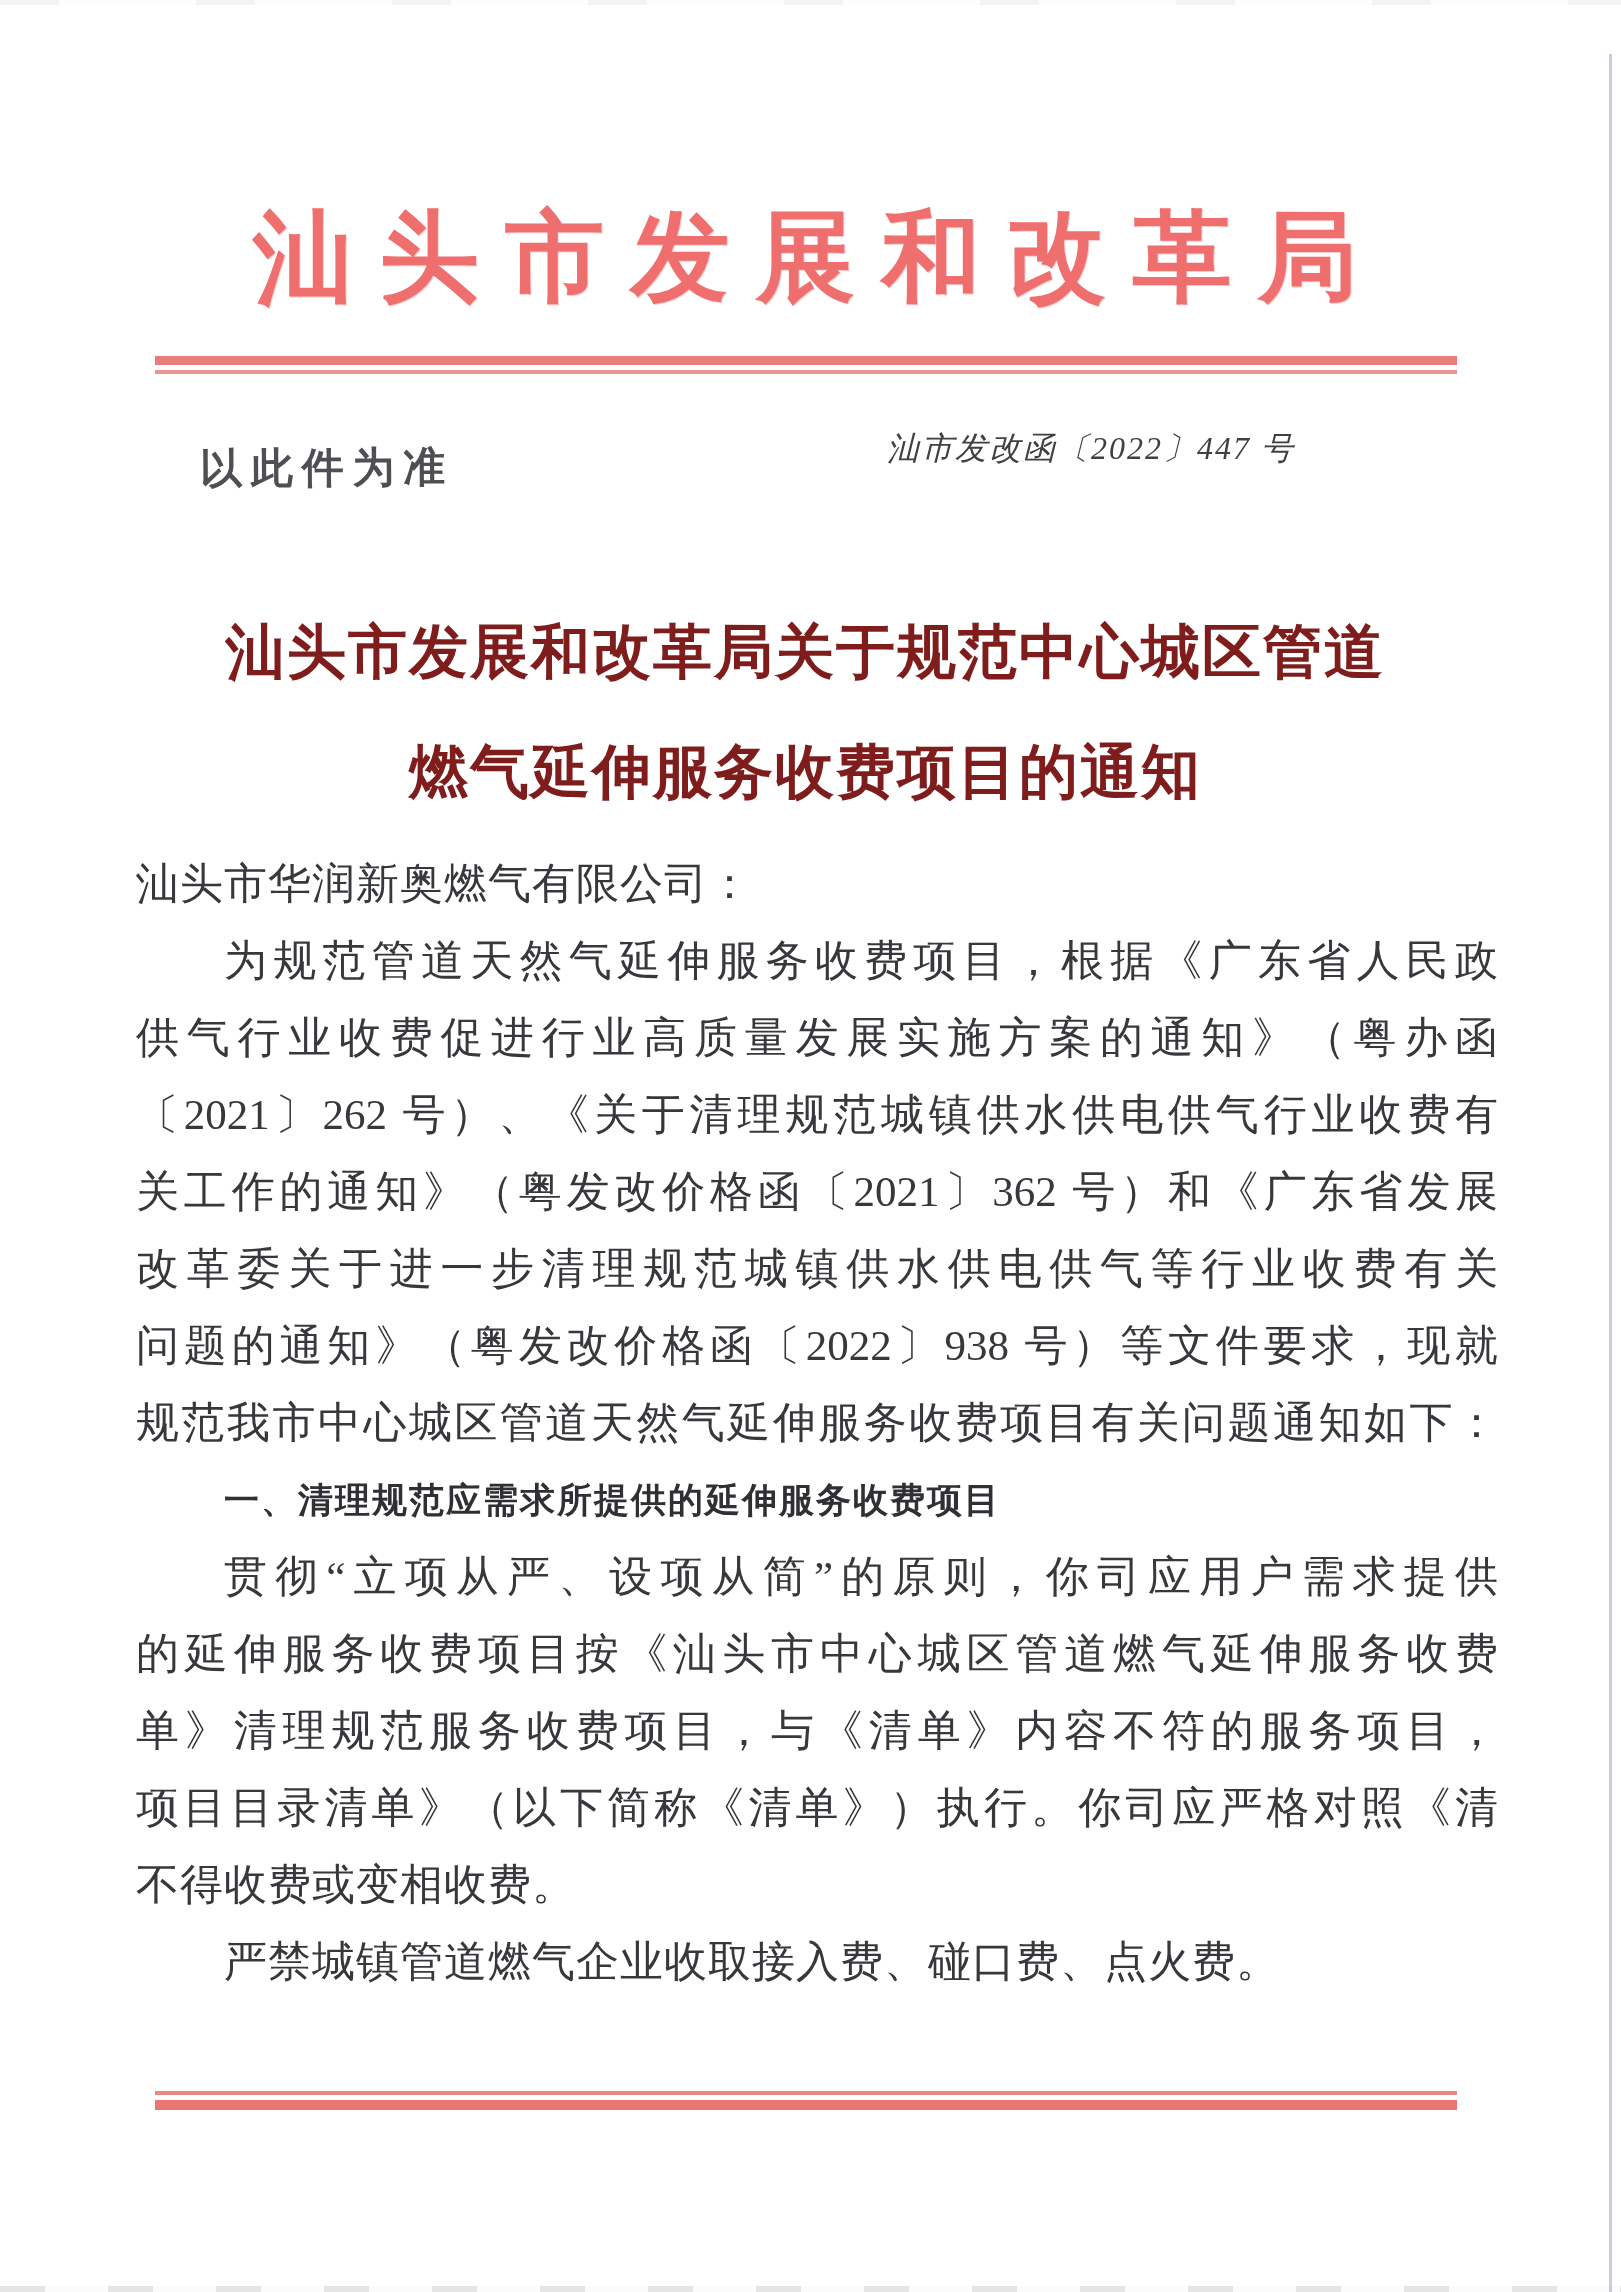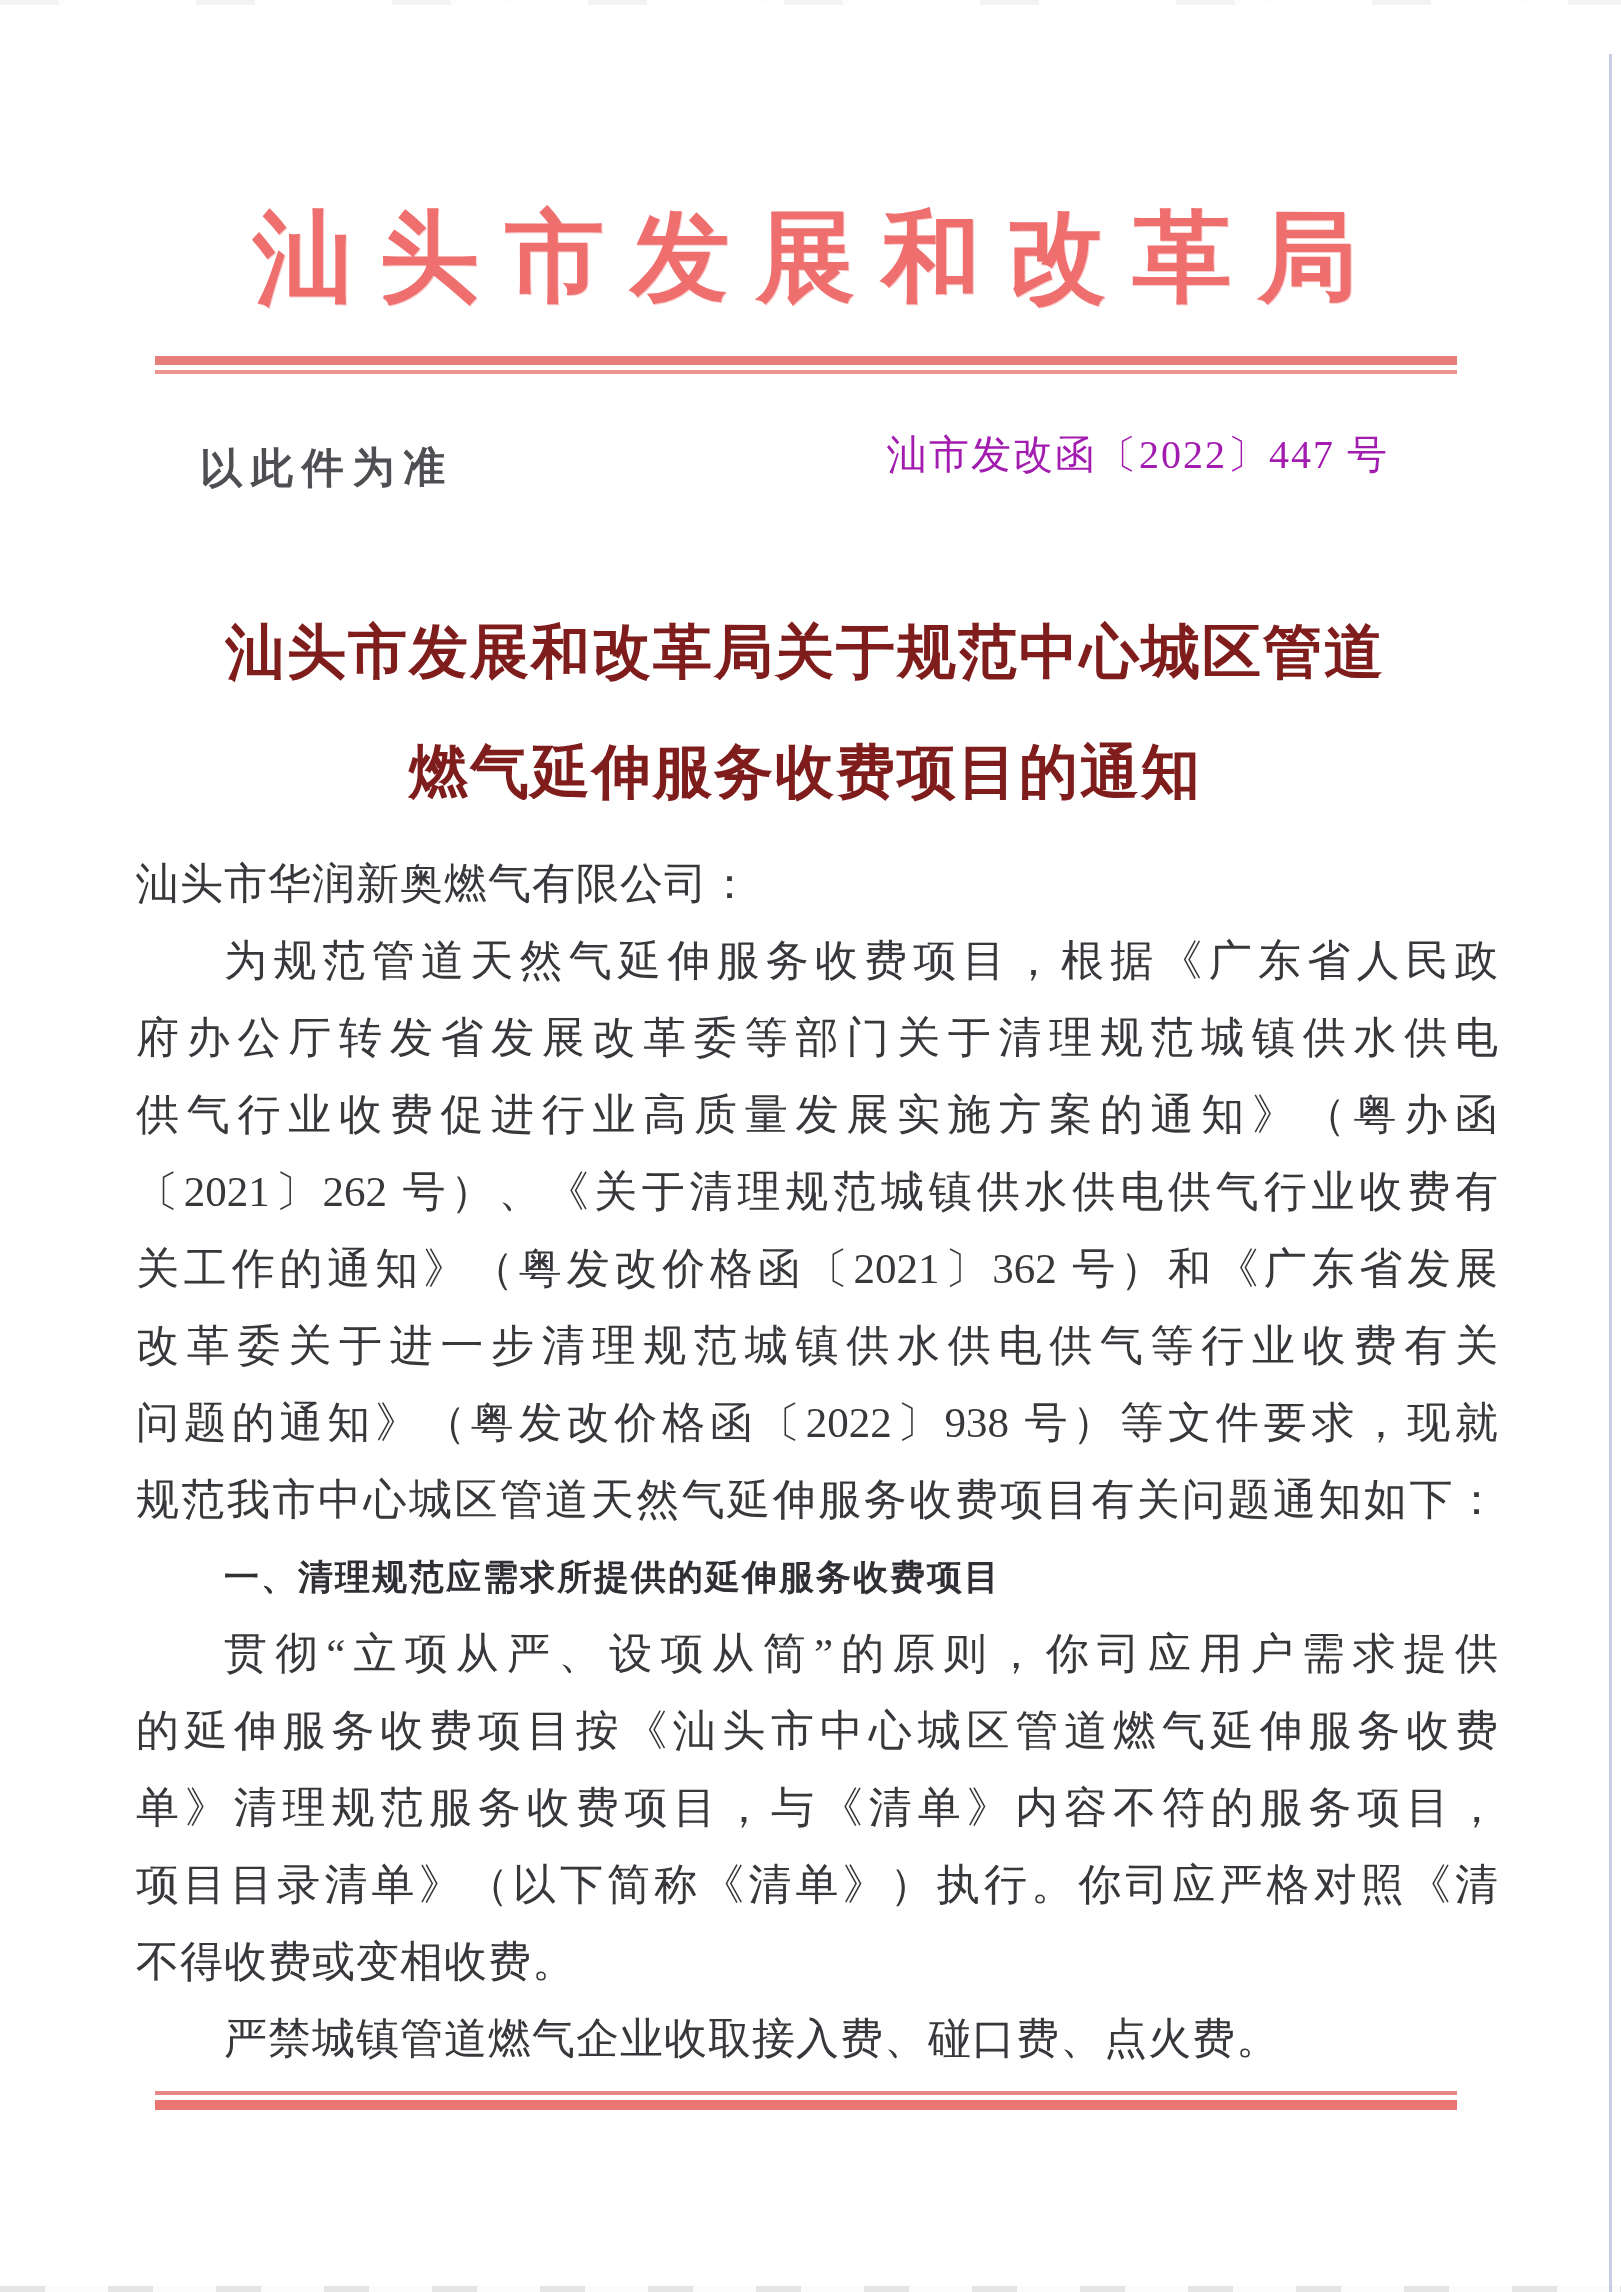--- a/index.html
+++ b/index.html
@@ -49,24 +49,25 @@
     white-space: nowrap;
     font-family: "Liberation Sans", "DejaVu Sans", sans-serif;
     transform: rotate(-0.4deg);
   }
 
   
   .doc-number {
     position: absolute;
     left: 887px;
     top: 427px;
-    font-size: 40px;
-    color: #a21caf;
+    font-size: 32px;
+    color: #404040;
     letter-spacing: 2px;
     white-space: nowrap;
+    font-style: italic;
   }
 
   
   .title {
     position: absolute;
     left: 155px;
     top: 592px;
     width: 1301px;
     text-align: center;
     font-size: 59px;
@@ -153,21 +154,20 @@
   <div class="doc-number">汕市发改函〔2022〕447 号</div>
 
   <div class="title">
     <div>汕头市发展和改革局关于规范中心城区管道</div>
     <div>燃气延伸服务收费项目的通知</div>
   </div>
 
   <div class="body-block" id="doc-body">
       <div class="line">汕头市华润新奥燃气有限公司：</div>
       <div class="line justify indent">为规范管道天然气延伸服务收费项目，根据《广东省人民政</div>
-      <div class="line justify">府办公厅转发省发展改革委等部门关于清理规范城镇供水供电</div>
       <div class="line justify">供气行业收费促进行业高质量发展实施方案的通知》（粤办函</div>
       <div class="line justify">〔2021〕262 号）、《关于清理规范城镇供水供电供气行业收费有</div>
       <div class="line justify">关工作的通知》（粤发改价格函〔2021〕362 号）和《广东省发展</div>
       <div class="line justify">改革委关于进一步清理规范城镇供水供电供气等行业收费有关</div>
       <div class="line justify">问题的通知》（粤发改价格函〔2022〕938 号）等文件要求，现就</div>
       <div class="line justify">规范我市中心城区管道天然气延伸服务收费项目有关问题通知如下：</div>
       <div class="line indent heading">一、清理规范应需求所提供的延伸服务收费项目</div>
       <div class="line justify indent">贯彻“立项从严、设项从简”的原则，你司应用户需求提供</div>
       <div class="line justify">的延伸服务收费项目按《汕头市中心城区管道燃气延伸服务收费</div>
       <div class="line justify">单》清理规范服务收费项目，与《清单》内容不符的服务项目，</div>

